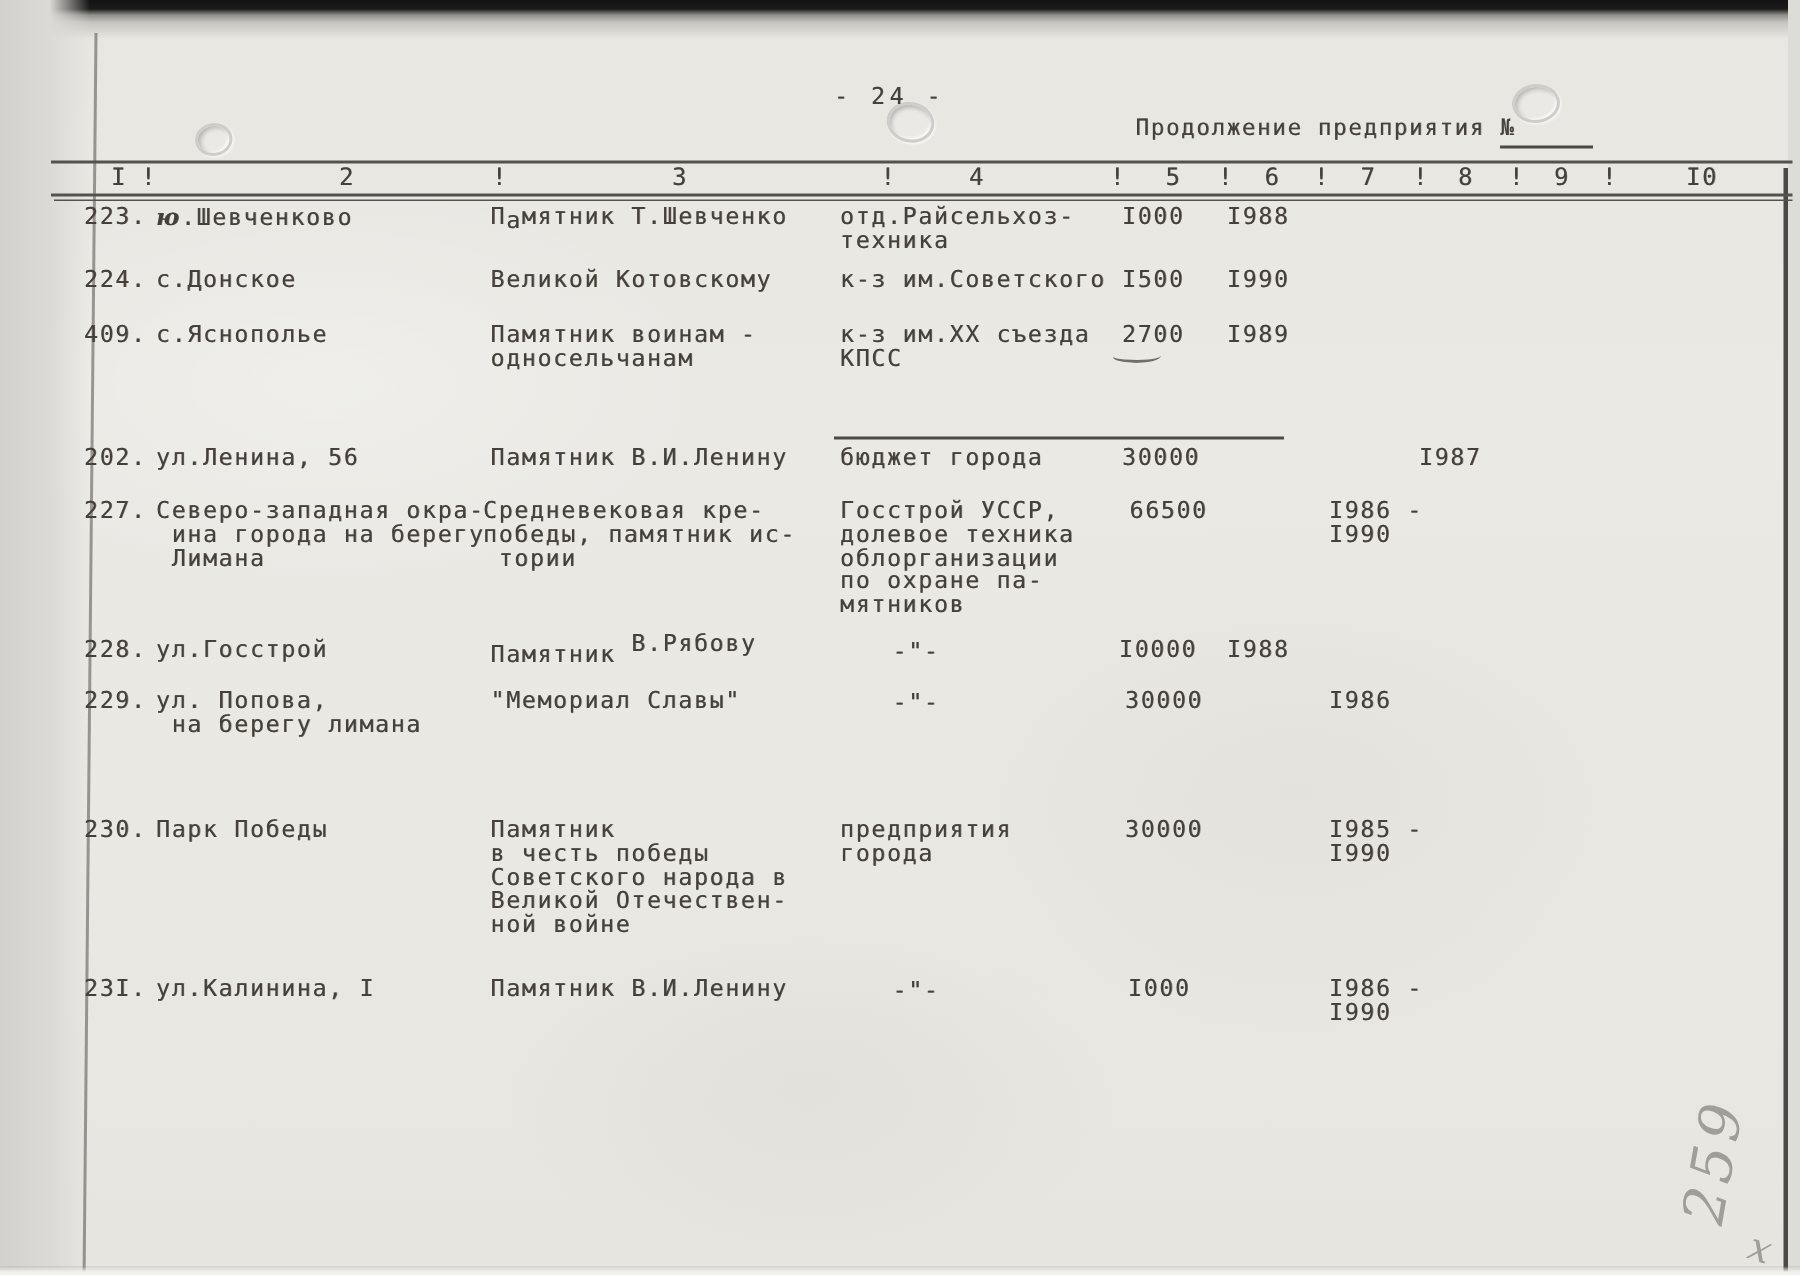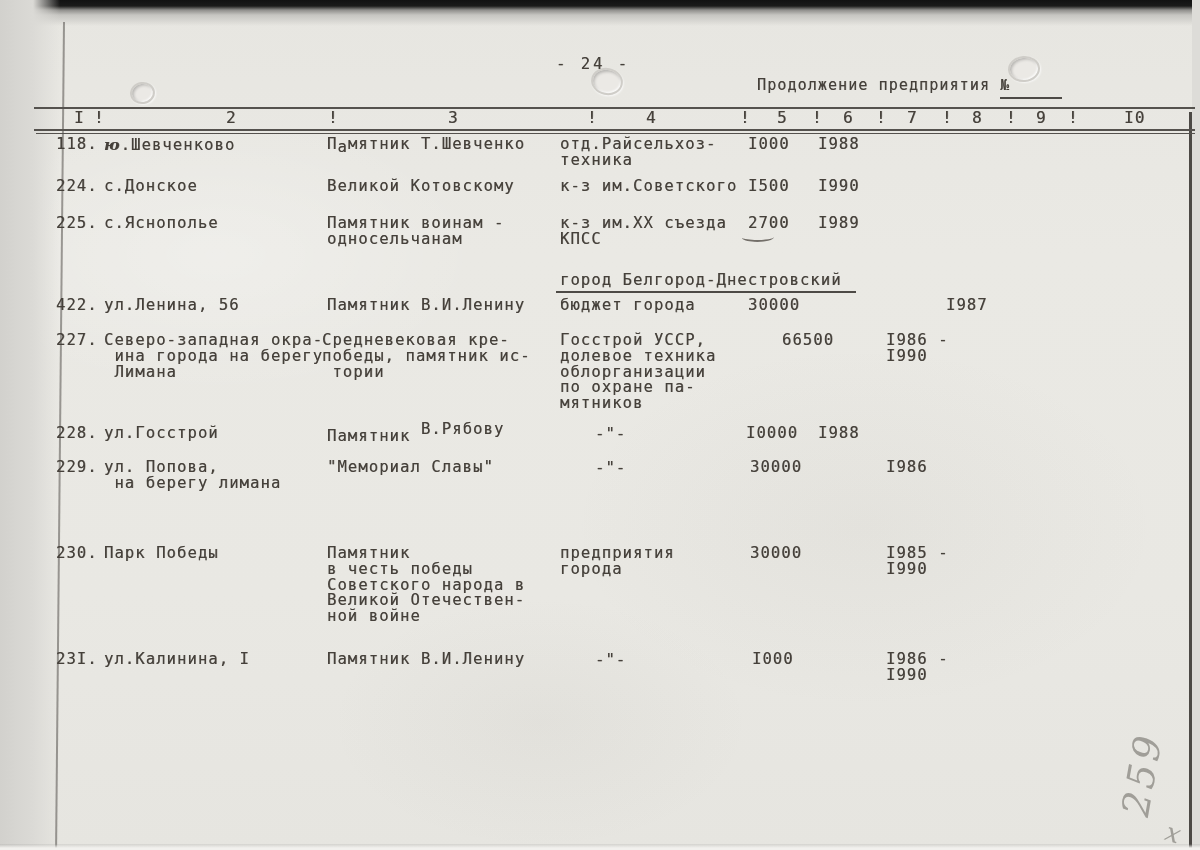--- a/index.html
+++ b/index.html
@@ -76,76 +76,75 @@
     <span class="t hdr" style="left:907px;top:110px">7</span>
     <span class="t hdr" style="left:942px;top:110px">!</span>
     <span class="t hdr" style="left:972px;top:110px">8</span>
     <span class="t hdr" style="left:1006px;top:110px">!</span>
     <span class="t hdr" style="left:1036px;top:110px">9</span>
     <span class="t hdr" style="left:1068px;top:110px">!</span>
     <span class="t hdr" style="left:1124px;top:110px">I0</span>
   </div>
 
   <div>
-    <span class="t" style="left:56px;top:137px">118.</span>
+    <span class="t" style="left:56px;top:137px">223.</span>
     <span class="t" style="left:104px;top:137px"><span class="hand">ю</span><span>.Шевченково</span></span>
     <span class="t" style="left:327px;top:137px"><span>П</span><span class="subbed">а</span><span>мятник Т.Шевченко</span></span>
     <span class="t" style="left:560px;top:137px">отд.Райсельхоз-
 техника</span>
     <span class="t" style="left:748px;top:137px">I000</span>
     <span class="t" style="left:818px;top:137px">I988</span>
   </div>
 
   <div>
     <span class="t" style="left:56px;top:179px">224.</span>
     <span class="t" style="left:104px;top:179px">с.Донское</span>
     <span class="t" style="left:327px;top:179px">Великой Котовскому</span>
     <span class="t" style="left:560px;top:179px">к-з им.Советского</span>
     <span class="t" style="left:748px;top:179px">I500</span>
     <span class="t" style="left:818px;top:179px">I990</span>
   </div>
 
   <div>
-    <span class="t" style="left:56px;top:216px">225.</span>
+    <span class="t" style="left:56px;top:216px">409.</span>
     <span class="t" style="left:104px;top:216px">с.Яснополье</span>
     <span class="t" style="left:327px;top:216px">Памятник воинам -
 односельчанам</span>
     <span class="t" style="left:560px;top:216px">к-з им.ХХ съезда
 КПСС</span>
     <span class="t" style="left:748px;top:216px">2700</span>
     <span class="t" style="left:818px;top:216px">I989</span>
     <div class="penmark" style="left:742px;top:233px;"></div>
   </div>
 
-  <div class="t" style="left:560px;top:273px">город Белгород-Днестровский</div>
   <div class="uline" style="left:556px;top:291px;width:300px;"></div>
 
   <div>
-    <span class="t" style="left:56px;top:298px">422.</span>
+    <span class="t" style="left:56px;top:298px">202.</span>
     <span class="t" style="left:104px;top:298px">ул.Ленина, 56</span>
     <span class="t" style="left:327px;top:298px">Памятник В.И.Ленину</span>
     <span class="t" style="left:560px;top:298px">бюджет города</span>
     <span class="t" style="left:748px;top:298px">30000</span>
     <span class="t" style="left:946px;top:298px">I987</span>
   </div>
 
   <div>
     <span class="t" style="left:56px;top:333px">227.</span>
     <span class="t" style="left:104px;top:333px">Северо-западная окра-
  ина города на берегу
  Лимана</span>
     <span class="t" style="left:322px;top:333px">Средневековая кре-
 победы, памятник ис-
  тории</span>
     <span class="t" style="left:560px;top:333px">Госстрой УССР,
 долевое техника
 облорганизации
 по охране па-
 мятников</span>
-    <span class="t" style="left:782px;top:333px">66500</span>
+    <span class="t" style="left:753px;top:333px">66500</span>
     <span class="t" style="left:886px;top:333px">I986 -
 I990</span>
   </div>
 
   <div>
     <span class="t" style="left:56px;top:426px">228.</span>
     <span class="t" style="left:104px;top:426px">ул.Госстрой</span>
     <span class="t" style="left:327px;top:429px"><span>Памятник</span><span class="raised"> </span><span class="raised">В.Рябову</span></span>
     <span class="t" style="left:595px;top:427px">-"-</span>
     <span class="t" style="left:746px;top:426px">I0000</span>

